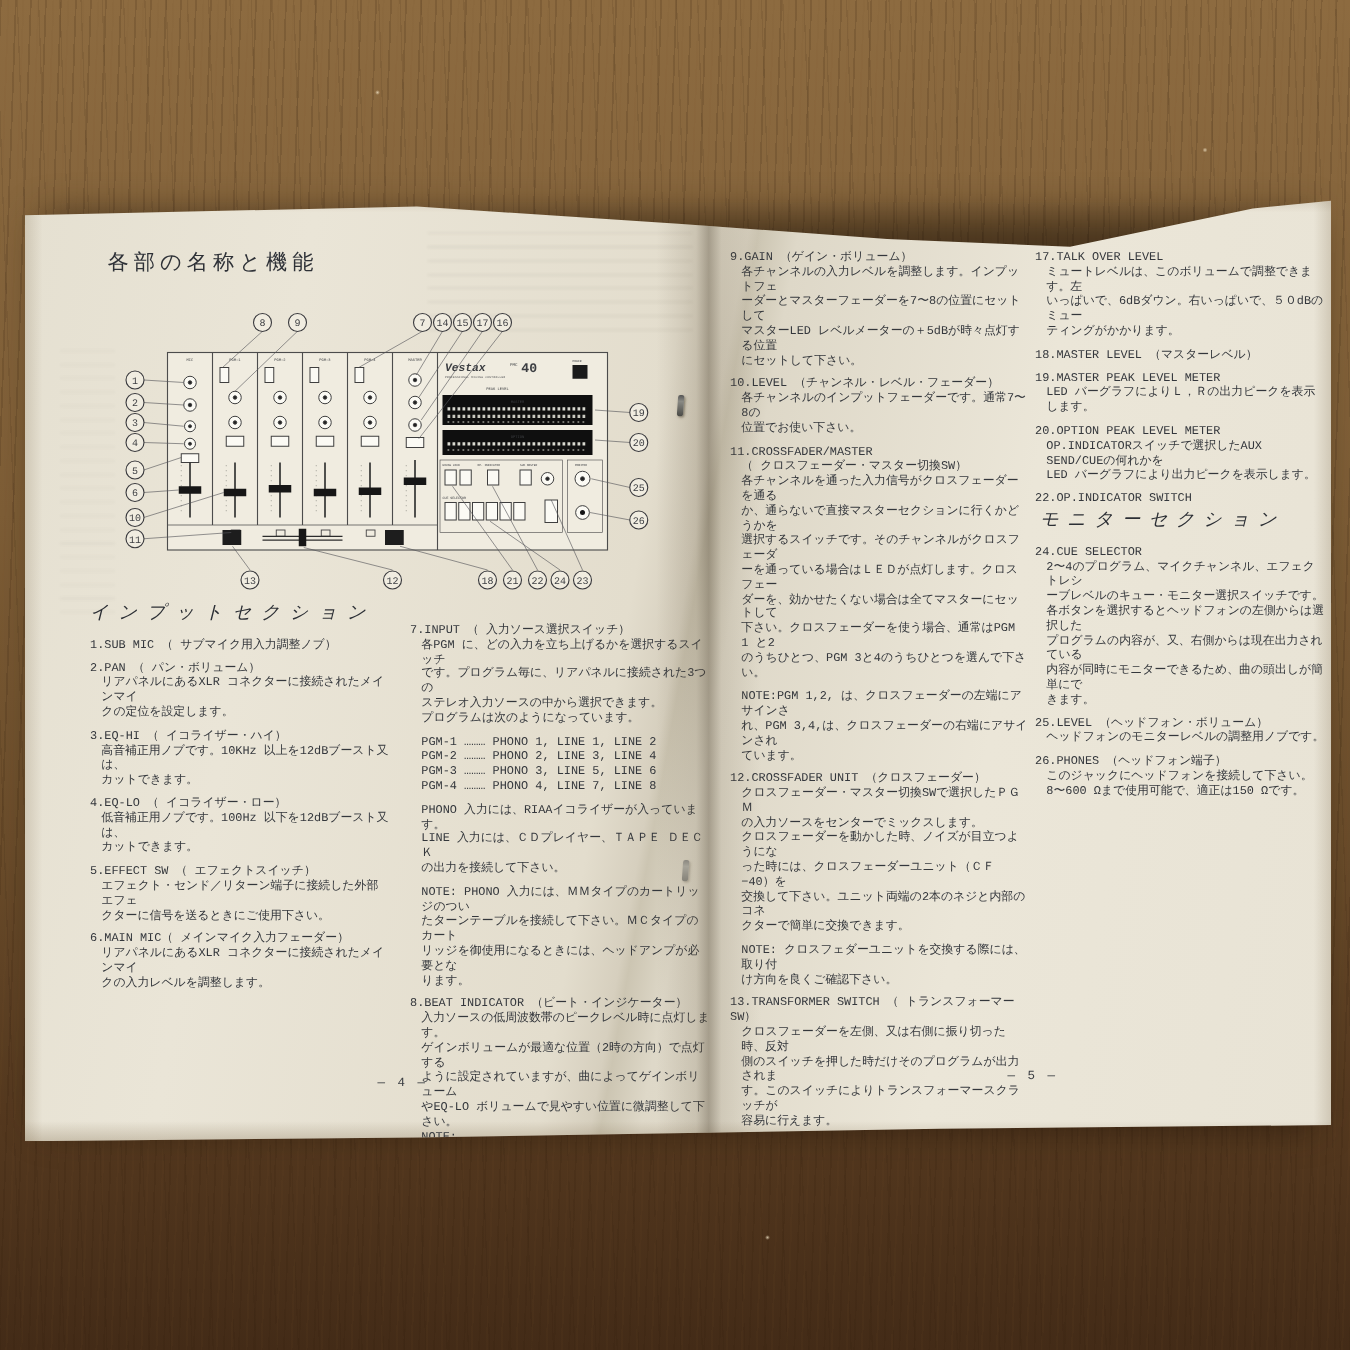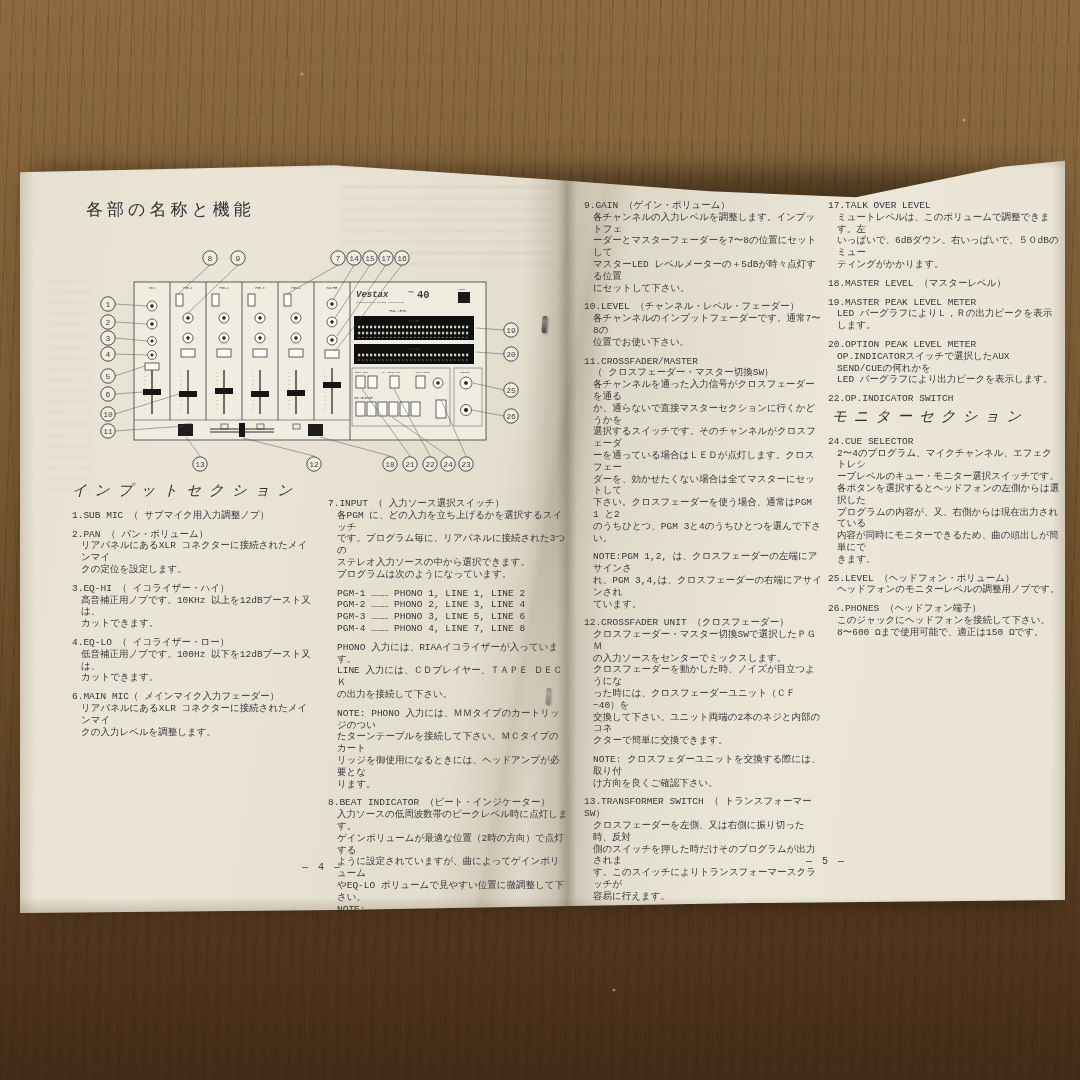--- a/index.html
+++ b/index.html
@@ -330,20 +330,25 @@
             <span class="item-head">3.EQ-HI （ イコライザー・ハイ）</span>
             <span class="item-body">高音補正用ノブです。10KHz 以上を12dBブースト又は、
 カットできます。</span>
           </div>
         <div class="item">
             <span class="item-head">4.EQ-LO （ イコライザー・ロー）</span>
             <span class="item-body">低音補正用ノブです。100Hz 以下を12dBブースト又は、
 カットできます。</span>
           </div>
         <div class="item">
+            <span class="item-head">5.EFFECT SW （ エフェクトスイッチ）</span>
+            <span class="item-body">エフェクト・センド／リターン端子に接続した外部エフェ
+クターに信号を送るときにご使用下さい。</span>
+          </div>
+        <div class="item">
             <span class="item-head">6.MAIN MIC（ メインマイク入力フェーダー）</span>
             <span class="item-body">リアパネルにあるXLR コネクターに接続されたメインマイ
 クの入力レベルを調整します。</span>
           </div>
       </div>
 
       <div class="page-col" style="left:284px;top:348px;margin-left:24px;">
         <div class="item">
             <span class="item-head">7.INPUT （ 入力ソース選択スイッチ）</span>
             <span class="item-body">各PGM に、どの入力を立ち上げるかを選択するスイッチ

